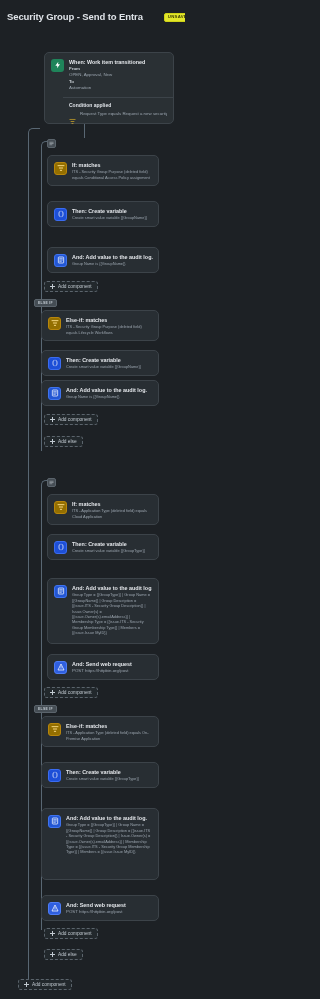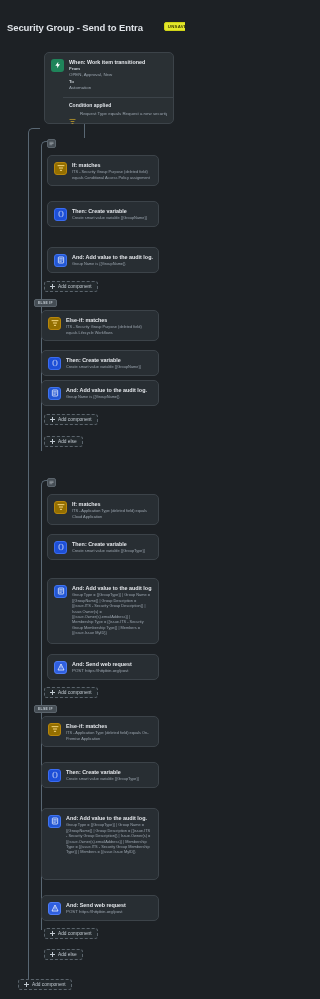--- a/index.html
+++ b/index.html
@@ -8,21 +8,21 @@
     height: 999px;
     background: #1d2125;
     font-family: "Liberation Sans", sans-serif;
     overflow: hidden;
   }
   body { position: relative; }
 
   
   .header {
     display: flex;
-    align-items: flex-start;
+    align-items: flex-end;
     gap: 21px;
     padding: 22px 7px 0 7px;
     height: 22px;
   }
   .page-title {
     font-size: 9.5px;
     font-weight: bold;
     color: #dfe3e8;
     white-space: nowrap;
     letter-spacing: -0.1px;

